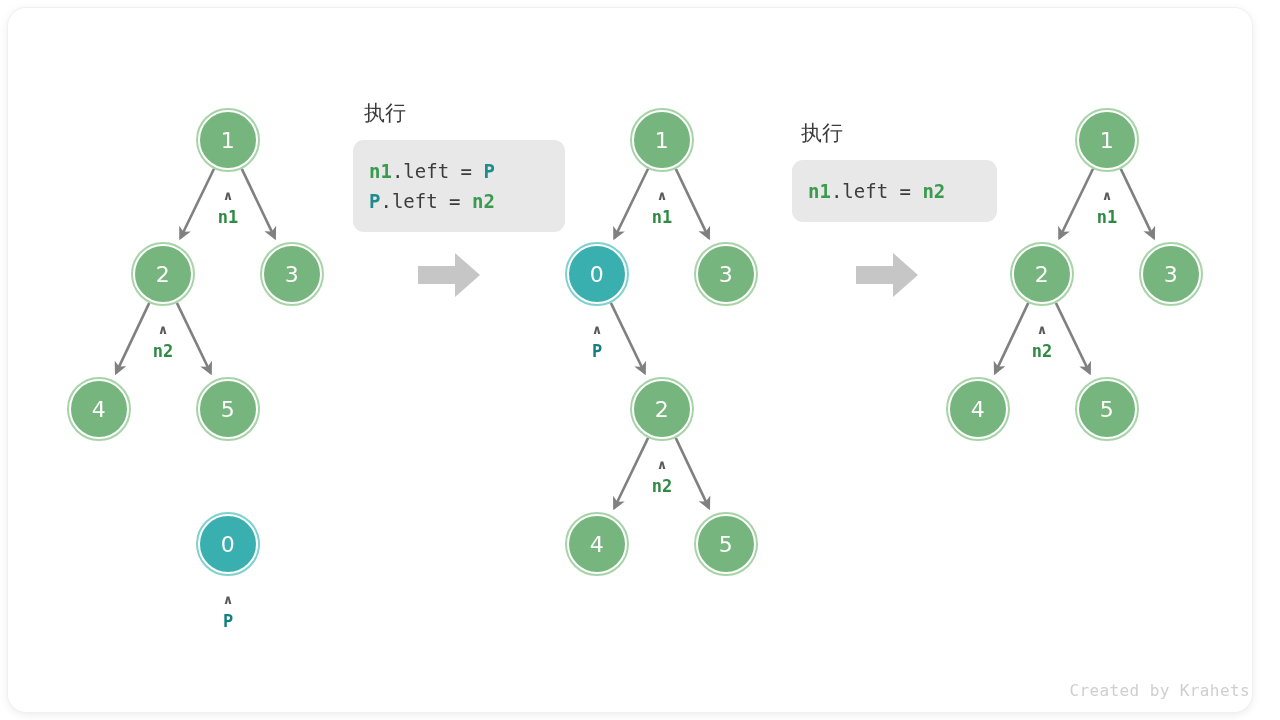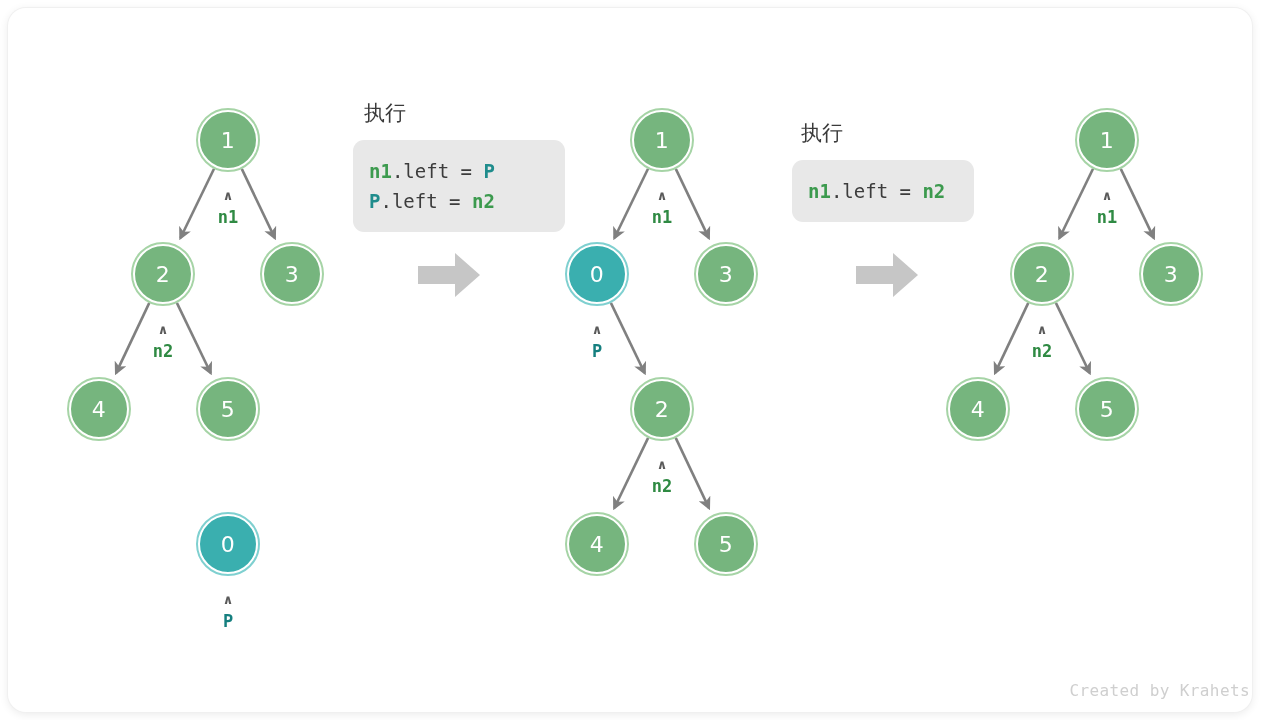--- a/index.html
+++ b/index.html
@@ -222,21 +222,21 @@
         <div class="ptr" style="left: 1007px; top: 323px;">
           <span class="caret">∧</span>
           <span class="name green">n2</span>
         </div>
       </div>
 
     <div class="step-label" style="left:364px; top:99px;">执行</div>
     <div class="code-box" id="code-box-1" style="left:353px; top:140px; width:212px;"><div><span class="v-n">n1</span><span class="op">.left = </span><span class="v-p">P</span></div><div><span class="v-p">P</span><span class="op">.left = </span><span class="v-n">n2</span></div></div>
 
     <div class="step-label" style="left:801px; top:119px;">执行</div>
-    <div class="code-box" id="code-box-2" style="left:792px; top:160px; width:182px;"><div><span class="v-n">n1</span><span class="op">.left = </span><span class="v-n">n2</span></div></div>
+    <div class="code-box" id="code-box-2" style="left:792px; top:160px; width:205px;"><div><span class="v-n">n1</span><span class="op">.left = </span><span class="v-n">n2</span></div></div>
 
     <div class="big-arrow" style="left:418px; top:253px;">
       <svg viewBox="0 0 62 44" width="62" height="44" xmlns="http://www.w3.org/2000/svg">
         <path d="M0,13 L37,13 L37,0 L62,22 L37,44 L37,31 L0,31 Z" fill="#c6c6c6"></path>
       </svg>
     </div>
     <div class="big-arrow" style="left:856px; top:253px;">
       <svg viewBox="0 0 62 44" width="62" height="44" xmlns="http://www.w3.org/2000/svg">
         <path d="M0,13 L37,13 L37,0 L62,22 L37,44 L37,31 L0,31 Z" fill="#c6c6c6"></path>
       </svg>

